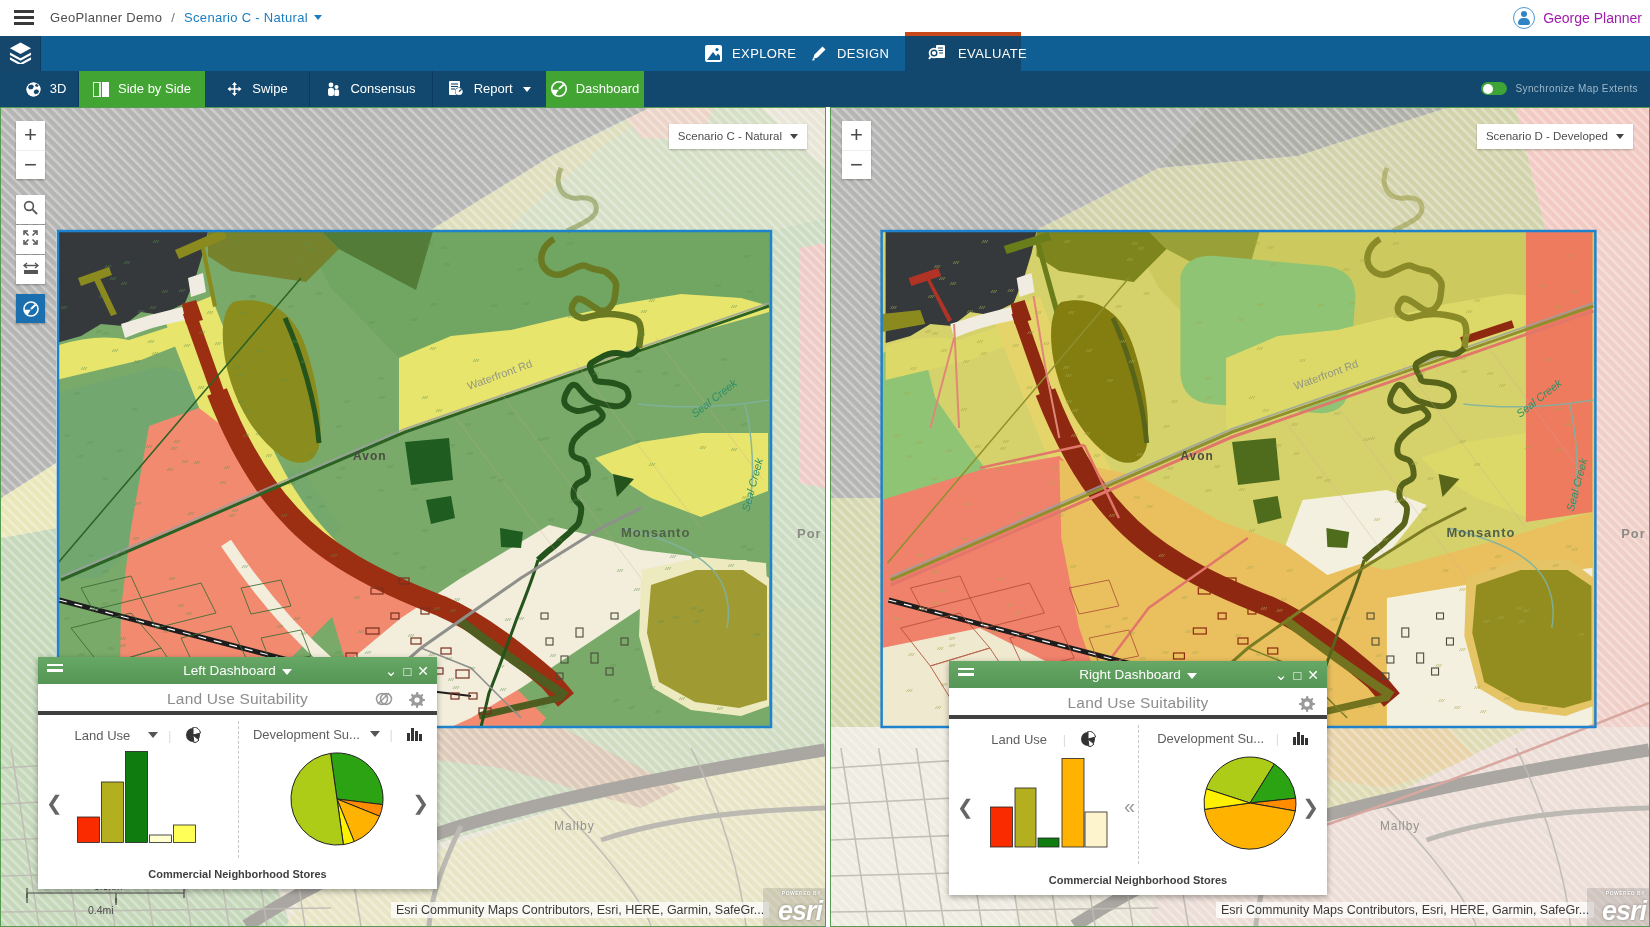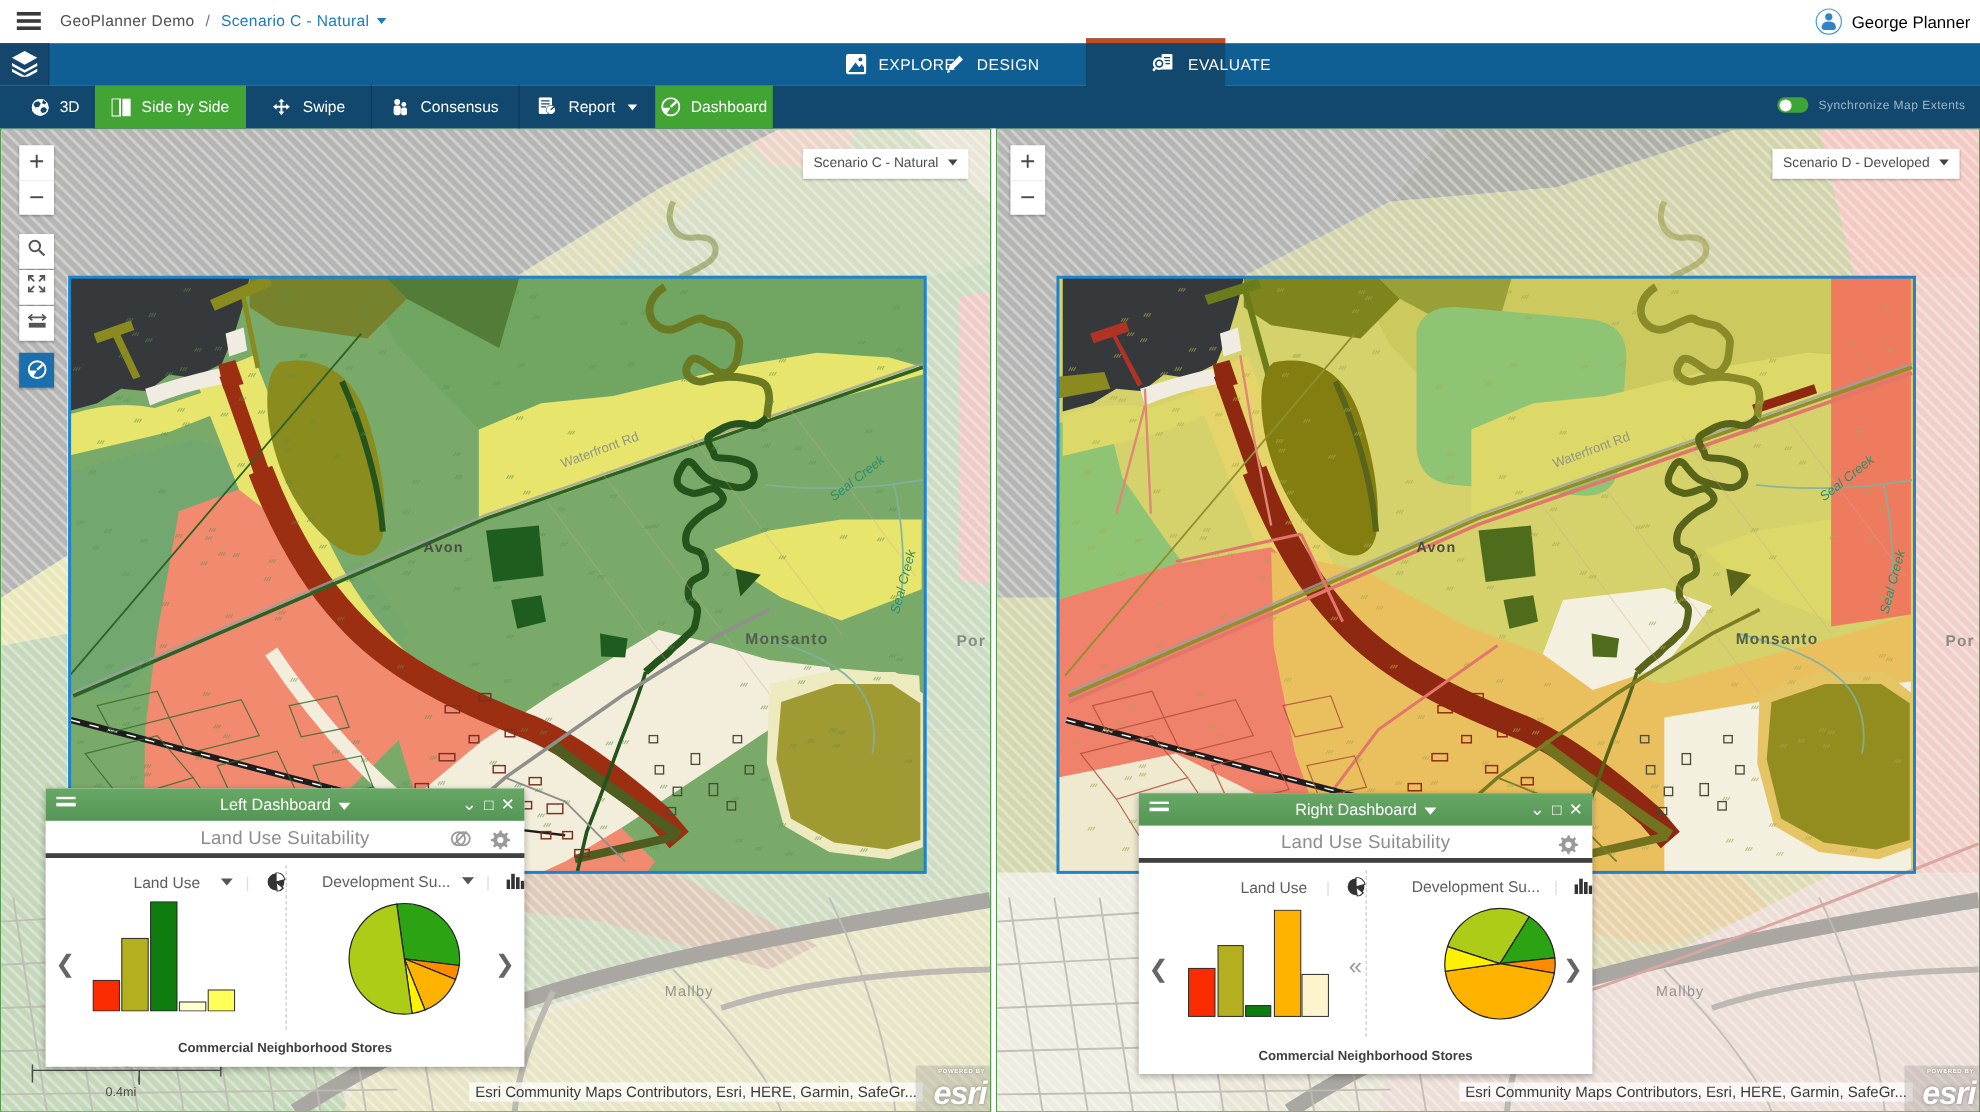--- a/index.html
+++ b/index.html
@@ -5,21 +5,21 @@
 html,body{width:1650px;height:927px;overflow:hidden}
 body{font-family:"Liberation Sans",sans-serif;position:relative;background:#fff}
 
 .topbar{position:absolute;left:4px;top:0;width:1650px;height:20px;background:#fff;z-index:30}
 .burger{position:absolute;left:10px;top:10px;width:20px;height:15px;border-top:3px solid #3a3a3a;border-bottom:3px solid #3a3a3a}
 .burger:before{content:"";position:absolute;left:0;top:3px;width:20px;height:3px;background:#3a3a3a}
 .crumb{position:absolute;left:46px;top:10px;font-size:13px;color:#4f4f4f;letter-spacing:.3px}
 .crumb .sep{color:#777;margin:0 9px}
 .crumb .sc{color:#1a7dc0}
 .crumb .car{display:inline-block;width:0;height:0;border-left:4px solid transparent;border-right:4px solid transparent;border-top:5px solid #1a7dc0;margin-left:6px;vertical-align:2px}
-.user{position:absolute;right:12px;top:6px;color:#000000;font-size:14px;line-height:24px}
+.user{position:absolute;right:12px;top:6px;color:#a21caf;font-size:14px;line-height:24px}
 .user .av{display:inline-block;width:22px;height:22px;border:1.5px solid #4a9ad4;border-radius:50%;vertical-align:-6px;margin-right:8px;position:relative}
 .user .av:before{content:"";position:absolute;left:6.5px;top:3px;width:6px;height:6px;border-radius:50%;background:#2e84c5}
 .user .av:after{content:"";position:absolute;left:3.5px;top:9.5px;width:12px;height:7px;border-radius:5px 5px 2px 2px;background:#2e84c5}
 
 .navbar{position:absolute;left:0;top:36px;width:1650px;height:35px;background:#0f5e94;z-index:30}
 .navbar .lcell{position:absolute;left:0;top:0;width:41px;height:35px;background:#15476d;border-right:1px solid #0c3d60}
 .layersI{position:absolute;left:9px;top:6px;width:23px;height:22px}
 .tab{position:absolute;top:0;height:35px;color:#fff;font-size:13px;letter-spacing:.4px;line-height:35px}
 .tab .ic{display:inline-block;vertical-align:-4px;margin-right:10px}
 .evtab{position:absolute;left:905px;top:-4px;width:116px;height:43px;background:#12476e;border-top:4px solid #c74a1d;z-index:29}
@@ -59,21 +59,21 @@
 .dhead{height:27px;background:linear-gradient(#67a866,#559555);color:#fff;position:relative}
 .dtitle{text-align:center;font-size:13.5px;font-weight:400;line-height:27px}
 .dtitle .car{display:inline-block;width:0;height:0;border-left:5px solid transparent;border-right:5px solid transparent;border-top:6px solid #fff;margin-left:6px;vertical-align:0px}
 .dham{position:absolute;left:9px;top:7px;width:16px;height:8px;border-top:2.5px solid #fff;border-bottom:2.5px solid #fff}
 .dham:before{content:"";position:absolute;left:0;top:2.5px;width:16px;height:2.5px;background:#fff}
 .dwin{position:absolute;right:8px;top:0;height:27px;line-height:27px;color:#fff;font-size:14px;letter-spacing:6px}
 .dsub{height:31px;border-bottom:4px solid #404040;position:relative;color:#8d8d8d}
 .dsub .t{text-align:center;font-size:15.5px;line-height:30px;letter-spacing:.2px}
 .dbody{position:relative}
 .divid{position:absolute;top:6px;bottom:30px;left:50%;border-left:1px dashed #c8c8c8}
-.chead{position:absolute;top:12px;width:50%;text-align:right;font-size:13px;color:#5e5e5e}
+.chead{position:absolute;top:12px;width:50%;text-align:center;font-size:13px;color:#5e5e5e}
 .ccap{position:absolute;bottom:8px;width:100%;text-align:center;font-size:11px;font-weight:700;color:#3f3f3f}
 .arrw{position:absolute;font-size:20px;color:#666;z-index:3}
 </style>
 </head><body>
 
 <div class="topbar">
   <div class="burger"></div>
   <div class="crumb">GeoPlanner Demo<span class="sep">/</span><span class="sc">Scenario C - Natural</span><span class="car"></span></div>
   <div class="user"><span class="av"></span>George Planner</div>
 </div>
@@ -88,26 +88,26 @@
         </g>
       </svg>
   </div>
   <div class="evtab"></div>
   <div class="tab" style="left:705px">
     <span class="ic"><svg width="17" height="17" viewBox="0 0 17 17">
           <rect width="17" height="17" rx="2" fill="#fff"></rect>
           <path d="M2 15 L8 7 11 11 13 8.5 15 11 15 15Z" fill="#0f5e94"></path>
           <circle cx="12" cy="4.5" r="1.6" fill="#0f5e94"></circle>
         </svg></span>EXPLORE</div>
-  <div class="tab" style="left:787px">
+  <div class="tab" style="left:810px">
     <span class="ic"><svg width="17" height="17" viewBox="0 0 17 17">
           <path d="M3 14 L4.5 9.5 12.5 1.5 15.5 4.5 7.5 12.5Z" fill="#fff"></path>
           <path d="M2.2 15.8 L5 15 3 13Z" fill="#fff"></path>
         </svg></span>DESIGN</div>
-  <div class="tab" style="left:960px;z-index:31">
+  <div class="tab" style="left:928px;z-index:31">
     <span class="ic"><svg width="20" height="18" viewBox="0 0 20 18">
           <rect x="8" y="1" width="9" height="13" rx="1" fill="#fff"></rect>
           <g stroke="#12476e" stroke-width="1">
             <line x1="10" y1="4" x2="15" y2="4"></line>
             <line x1="10" y1="6.5" x2="15" y2="6.5"></line>
             <line x1="10" y1="9" x2="15" y2="9"></line>
           </g>
           <circle cx="6" cy="9" r="4.4" fill="#12476e" stroke="#fff" stroke-width="1.8"></circle>
           <circle cx="6" cy="9" r="2.1" fill="#fff"></circle>
           <line x1="2.8" y1="12.6" x2="1" y2="15" stroke="#fff" stroke-width="2"></line>

